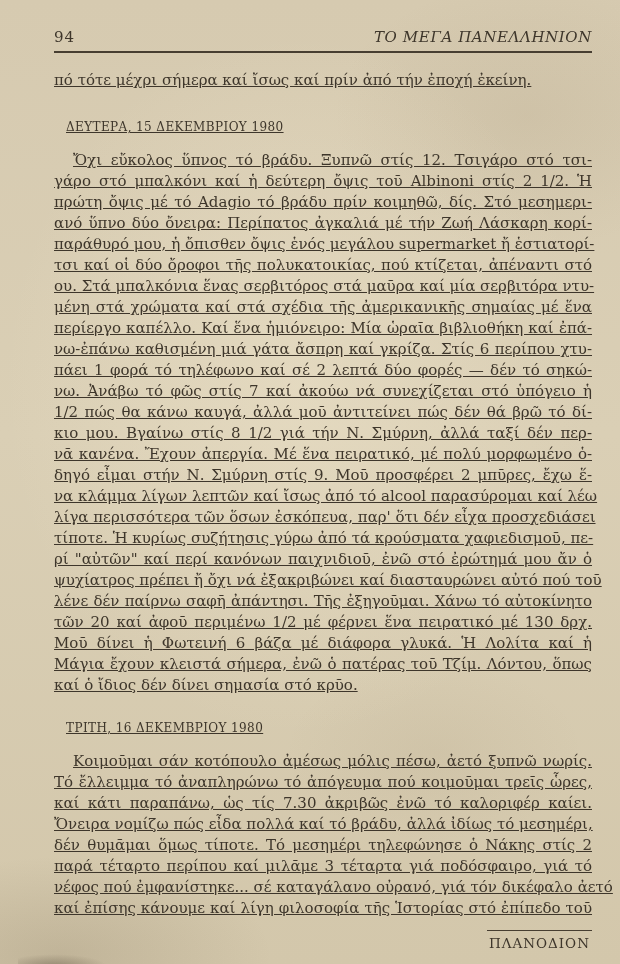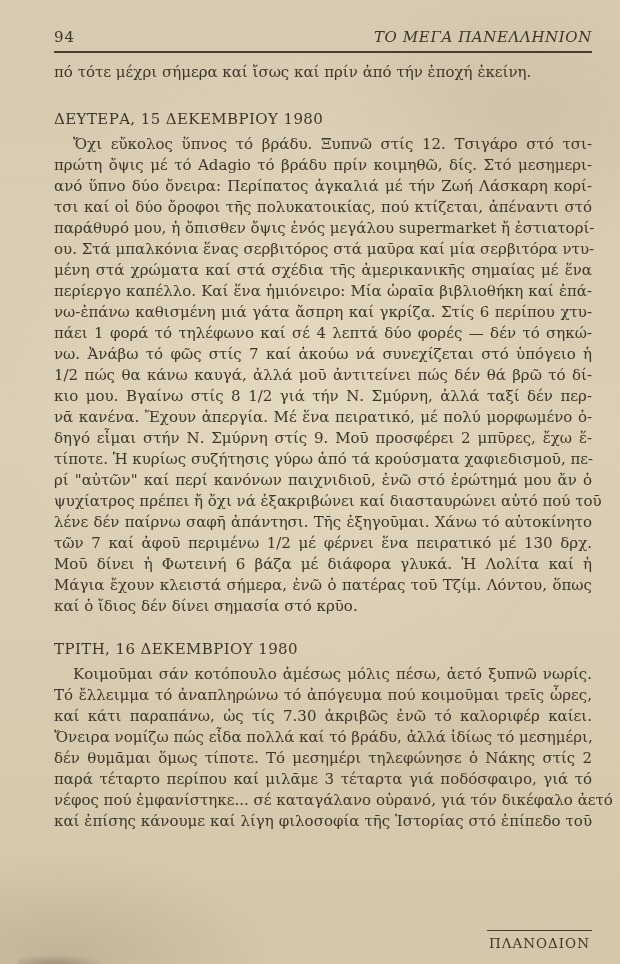--- a/index.html
+++ b/index.html
@@ -20,33 +20,33 @@
   .running-header{
     position:absolute;left:54px;right:28px;top:28px;
     display:flex;justify-content:space-between;align-items:baseline;
     border-bottom:2px solid #473e31;
     padding-bottom:5px;
     font-size:15px;
   }
   .page-number{letter-spacing:1px;}
   .running-title{font-style:italic;letter-spacing:0.6px;}
   .column{
-    position:absolute;left:54px;top:62px;width:538px;
+    position:absolute;left:54px;top:70px;width:538px;text-decoration:underline;
   }
   .para .line{
     font-size:15px;line-height:21px;
     text-align:justify;text-align-last:justify;
     white-space:nowrap;
     text-justify:inter-word;
   }
   .para .line.flush{text-align:left;text-align-last:left;white-space:normal;}
   .para .line.indent{padding-left:19px;}
   .entry-heading{
-    font-size:15px;line-height:21px;letter-spacing:0.4px;
-    margin:0;font-weight:normal;
+    font-size:12px;line-height:21px;letter-spacing:0.4px;
+    margin:12px;font-weight:normal;
   }
   .cont-para{margin-bottom:26px;}
   .heading-1{margin-top:0;}
   .entry-body{margin-top:4px;}
   .entry-1{margin-bottom:22px;}
   .footer{
     position:absolute;right:28px;top:930px;
     text-align:center;
     margin-left:19px;
   }
@@ -75,39 +75,42 @@
 
   <div class="column">
 
     <div class="para cont-para">
         <div class="line flush">πό τότε μέχρι σήμερα καί ἴσως καί πρίν ἀπό τήν ἐποχή ἐκείνη.</div>
       </div>
 
     <div class="entry-heading heading-1">ΔΕΥΤΕΡΑ, 15 ΔΕΚΕΜΒΡΙΟΥ 1980</div>
     <div class="para entry-body entry-1">
         <div class="line indent">Ὄχι εὔκολος ὕπνος τό βράδυ. Ξυπνῶ στίς 12. Τσιγάρο στό τσι-</div>
+        <div class="line">γάρο στό μπαλκόνι καί ἡ δεύτερη ὄψις τοῦ Albinoni στίς 2 1/2. Ἡ</div>
         <div class="line">πρώτη ὄψις μέ τό Adagio τό βράδυ πρίν κοιμηθῶ, δίς. Στό μεσημερι-</div>
         <div class="line">ανό ὕπνο δύο ὄνειρα: Περίπατος ἀγκαλιά μέ τήν Ζωή Λάσκαρη κορί-</div>
+        <div class="line">παράθυρό μου, ἡ ὄπισθεν ὄψις ἑνός μεγάλου supermarket ἤ ἑστιατορί-</div>
         <div class="line">τσι καί οἱ δύο ὄροφοι τῆς πολυκατοικίας, πού κτίζεται, ἀπέναντι στό</div>
-        <div class="line">παράθυρό μου, ἡ ὄπισθεν ὄψις ἑνός μεγάλου supermarket ἤ ἑστιατορί-</div>
         <div class="line">ου. Στά μπαλκόνια ἕνας σερβιτόρος στά μαῦρα καί μία σερβιτόρα ντυ-</div>
         <div class="line">μένη στά χρώματα καί στά σχέδια τῆς ἀμερικανικῆς σημαίας μέ ἕνα</div>
         <div class="line">περίεργο καπέλλο. Καί ἕνα ἡμιόνειρο: Μία ὡραῖα βιβλιοθήκη καί ἐπά-</div>
         <div class="line">νω-ἐπάνω καθισμένη μιά γάτα ἄσπρη καί γκρίζα. Στίς 6 περίπου χτυ-</div>
-        <div class="line">πάει 1 φορά τό τηλέφωνο καί σέ 4 λεπτά δύο φορές — δέν τό σηκώ-</div>
+        <div class="line">πάει 1 φορά τό τηλέφωνο καί σέ 2 λεπτά δύο φορές — δέν τό σηκώ-</div>
         <div class="line">νω. Ἀνάβω τό φῶς στίς 7 καί ἀκούω νά συνεχίζεται στό ὑπόγειο ἡ</div>
         <div class="line">1/2 πώς θα κάνω καυγά, ἀλλά μοῦ ἀντιτείνει πώς δέν θά βρῶ τό δί-</div>
         <div class="line">κιο μου. Βγαίνω στίς 8 1/2 γιά τήν Ν. Σμύρνη, ἀλλά ταξί δέν περ-</div>
         <div class="line">νᾶ κανένα. Ἔχουν ἀπεργία. Μέ ἕνα πειρατικό, μέ πολύ μορφωμένο ὁ-</div>
         <div class="line">δηγό εἶμαι στήν Ν. Σμύρνη στίς 9. Μοῦ προσφέρει 2 μπῦρες, ἔχω ἕ-</div>
+        <div class="line">να κλάμμα λίγων λεπτῶν καί ἴσως ἀπό τό alcool παρασύρομαι καί λέω</div>
+        <div class="line">λίγα περισσότερα τῶν ὅσων ἐσκόπευα, παρ' ὅτι δέν εἶχα προσχεδιάσει</div>
         <div class="line">τίποτε. Ἡ κυρίως συζήτησις γύρω ἀπό τά κρούσματα χαφιεδισμοῦ, πε-</div>
         <div class="line">ρί "αὐτῶν" καί περί κανόνων παιχνιδιοῦ, ἐνῶ στό ἐρώτημά μου ἄν ὁ</div>
         <div class="line">ψυχίατρος πρέπει ἤ ὄχι νά ἐξακριβώνει καί διασταυρώνει αὐτό πού τοῦ</div>
         <div class="line">λένε δέν παίρνω σαφῆ ἀπάντησι. Τῆς ἐξηγοῦμαι. Χάνω τό αὐτοκίνητο</div>
-        <div class="line">τῶν 7 καί ἀφοῦ περιμένω 1/2 μέ φέρνει ἕνα πειρατικό μέ 130 δρχ.</div>
+        <div class="line">τῶν 20 καί ἀφοῦ περιμένω 1/2 μέ φέρνει ἕνα πειρατικό μέ 130 δρχ.</div>
         <div class="line">Μοῦ δίνει ἡ Φωτεινή 6 βάζα μέ διάφορα γλυκά. Ἡ Λολίτα καί ἡ</div>
         <div class="line">Μάγια ἔχουν κλειστά σήμερα, ἐνῶ ὁ πατέρας τοῦ Τζίμ. Λόντου, ὅπως</div>
         <div class="line flush">καί ὁ ἴδιος δέν δίνει σημασία στό κρῦο.</div>
       </div>
 
     <div class="entry-heading">ΤΡΙΤΗ, 16 ΔΕΚΕΜΒΡΙΟΥ 1980</div>
     <div class="para entry-body">
         <div class="line indent">Κοιμοῦμαι σάν κοτόπουλο ἀμέσως μόλις πέσω, ἀετό ξυπνῶ νωρίς.</div>
         <div class="line">Τό ἔλλειμμα τό ἀναπληρώνω τό ἀπόγευμα πού κοιμοῦμαι τρεῖς ὧρες,</div>
         <div class="line">καί κάτι παραπάνω, ὡς τίς 7.30 ἀκριβῶς ἐνῶ τό καλοριφέρ καίει.</div>

